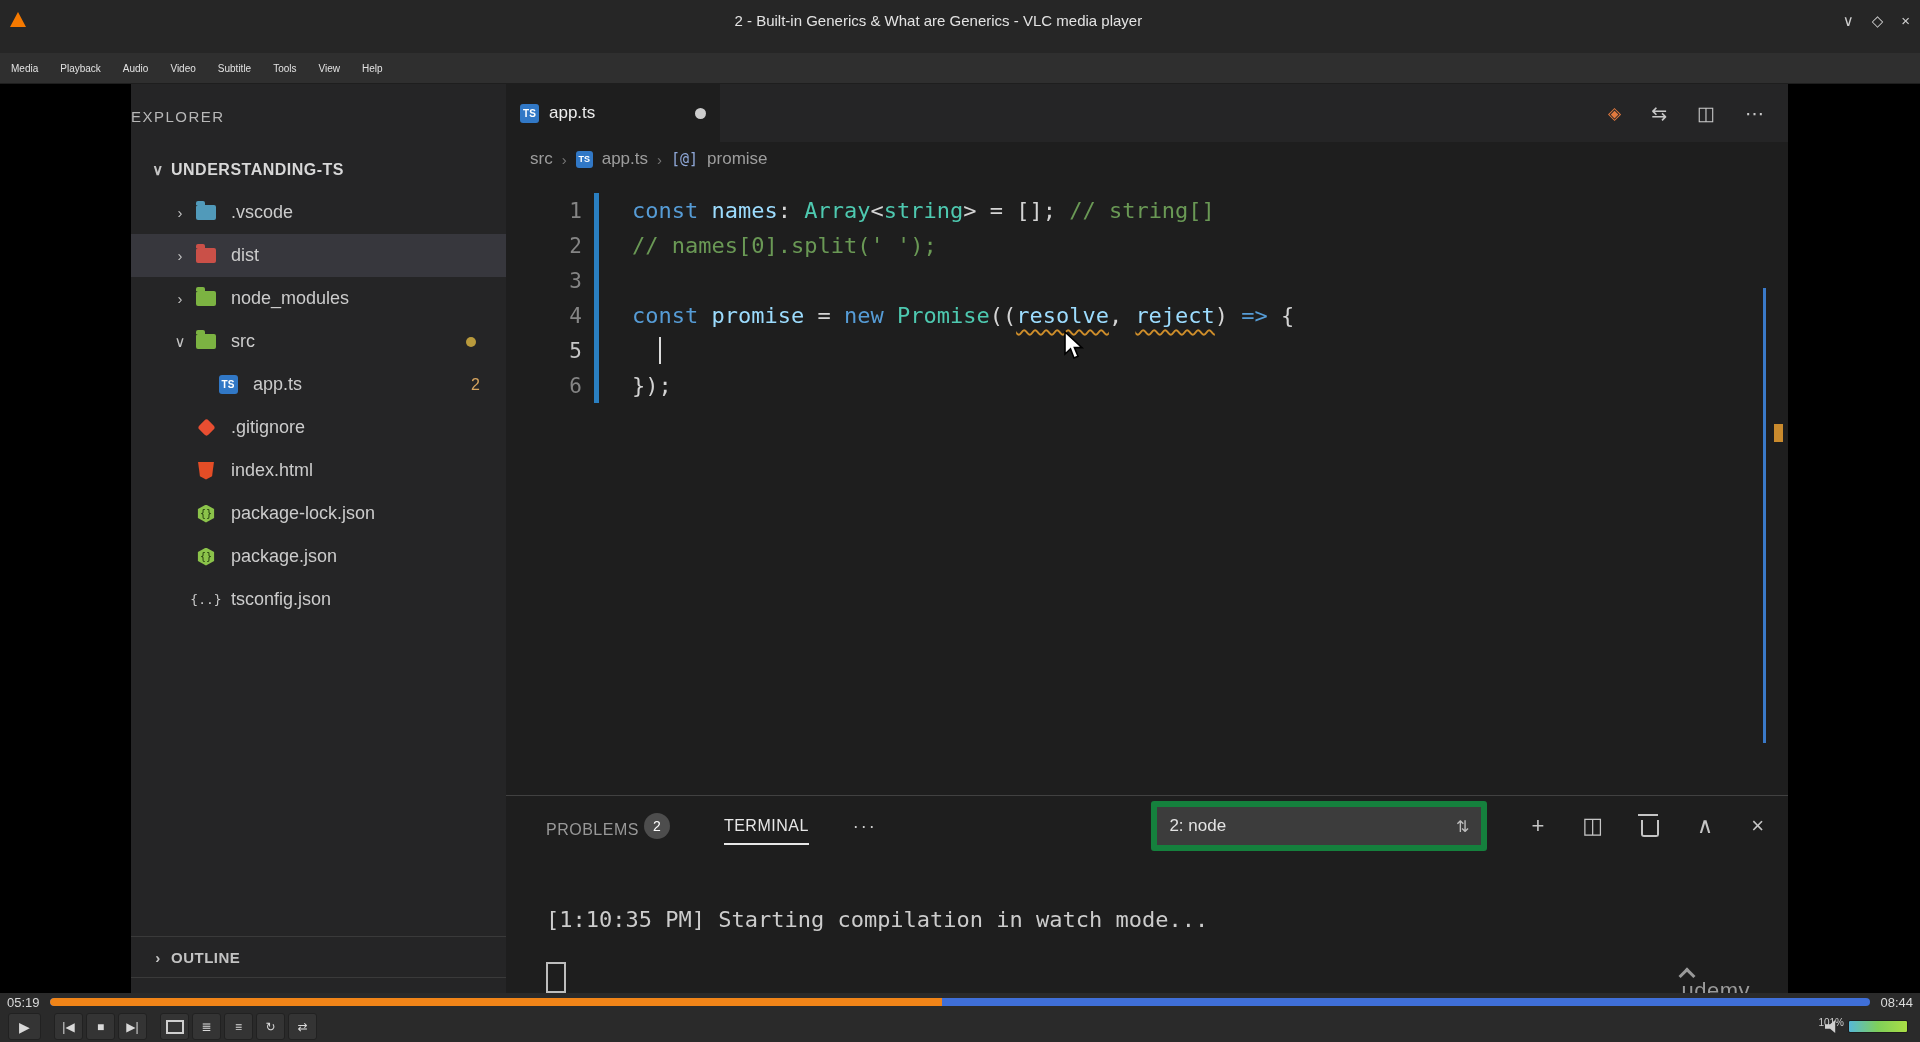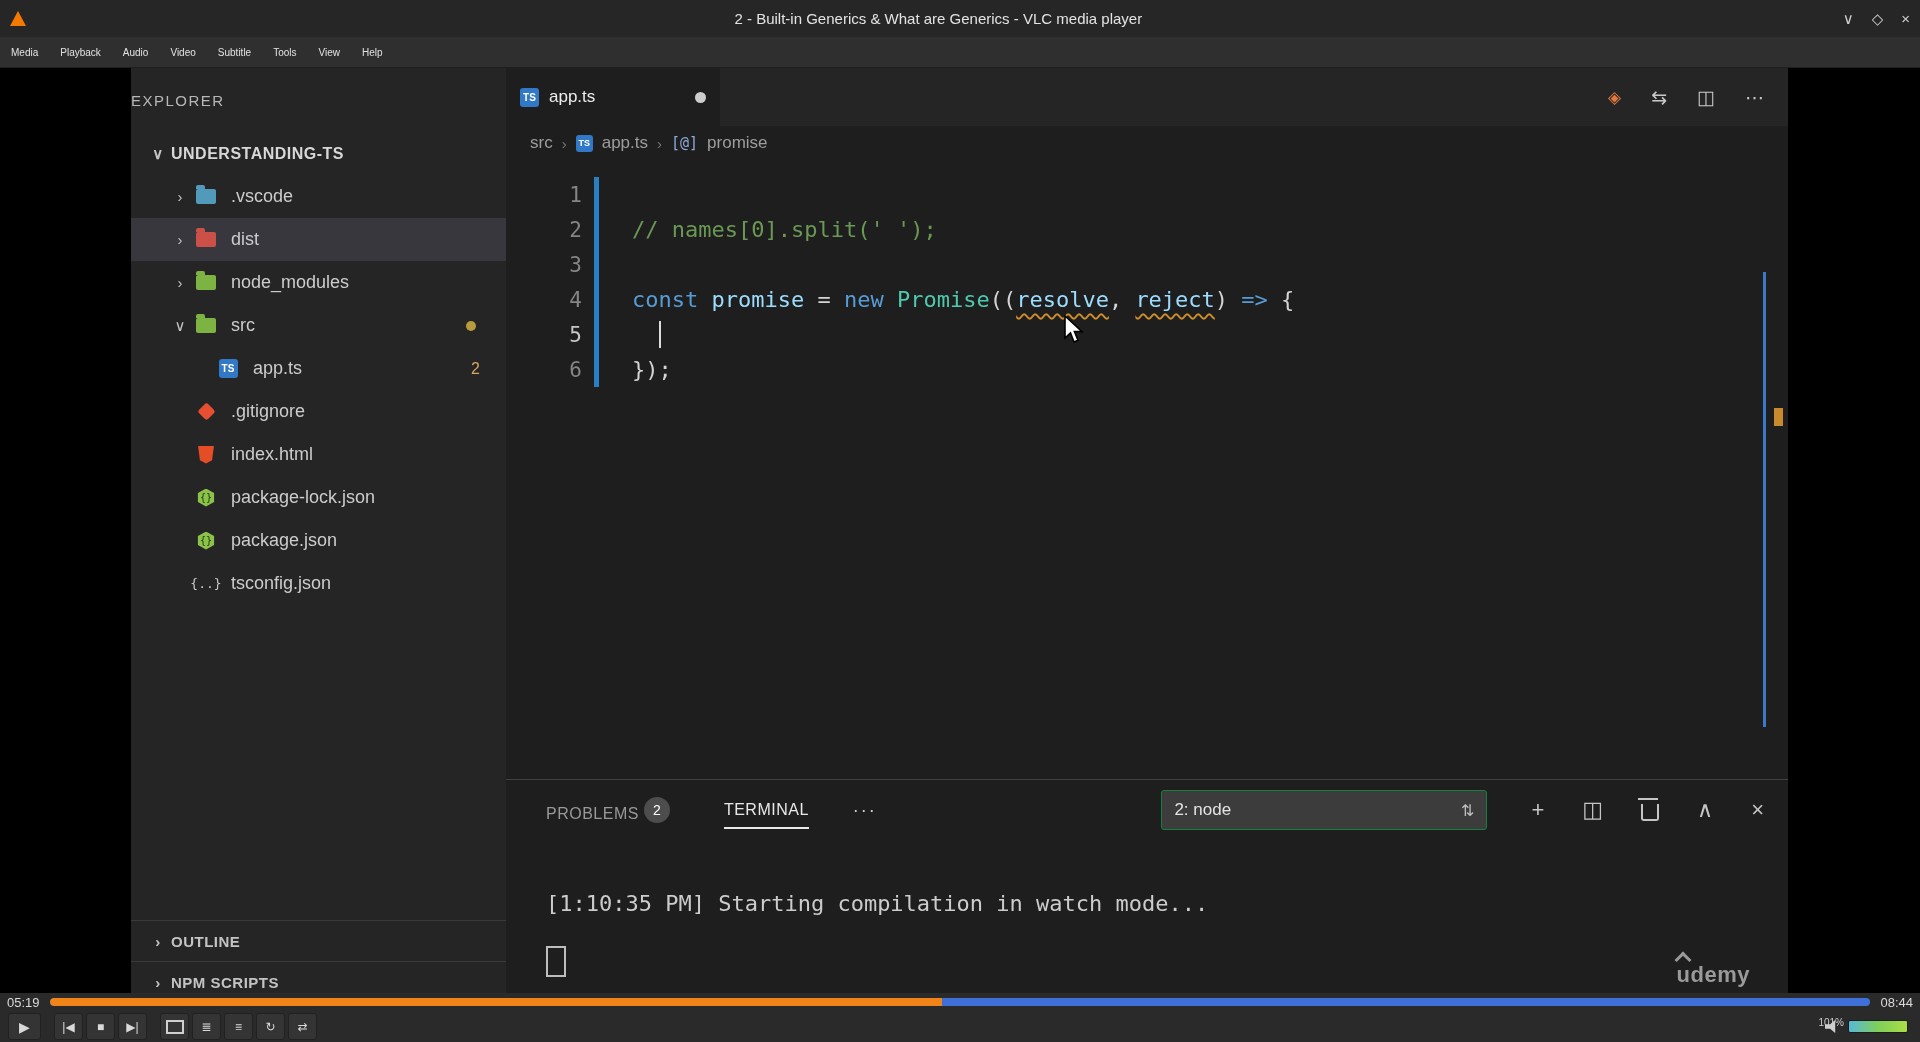--- a/index.html
+++ b/index.html
@@ -1,20 +1,20 @@
 <!DOCTYPE html>
 <html><head>
 <meta charset="utf-8">
 <style>
   html,body{margin:0;padding:0;}
   body{width:1920px;height:1042px;background:#111;overflow:hidden;font-family:"Liberation Sans",sans-serif;}
   .vlc{width:1920px;height:1042px;display:flex;flex-direction:column;}
 
   
-  .titlebar{height:29px;background:#262626;display:flex;align-items:center;padding:4px 10px;color:#e3e3e3;font-size:15px;flex:0 0 auto;}
+  .titlebar{height:29px;background:#262626;display:flex;padding:12px 10px;color:#e3e3e3;font-size:15px;flex:0 0 auto;}
   .cone-icon{width:0;height:0;border-left:8px solid transparent;border-right:8px solid transparent;border-bottom:15px solid #f57900;margin-right:8px;}
   .titlebar-title{flex:1;text-align:center;}
   .win-controls{display:flex;gap:18px;color:#cfcfcf;font-size:15px;}
   .win-controls span{cursor:default;}
 
   
   .menubar{height:30px;background:#2f2f2f;border-bottom:1px solid #1e1e1e;display:flex;align-items:center;color:#e2e2e2;font-size:10px;flex:0 0 auto;}
   .menu-item{padding:0 11px;height:100%;display:flex;align-items:center;cursor:default;}
 
   
@@ -70,21 +70,21 @@
 
   
   .panel{height:222px;flex:0 0 auto;border-top:1px solid #414141;display:flex;flex-direction:column;position:relative;}
   .panel-tabs{height:60px;display:flex;align-items:center;padding:0 24px 0 40px;flex:0 0 auto;}
   .ptab{font-size:16px;letter-spacing:.5px;color:#989898;display:flex;align-items:flex-end;gap:5px;position:relative;cursor:default;}
   .ptab.active{color:#e7e7e7;}
   .ptab.active::after{content:"";position:absolute;left:0;right:0;bottom:-10px;height:2px;background:#e7e7e7;}
   .problems-badge{width:26px;height:26px;border-radius:50%;background:#4d4d4d;color:#fff;font-size:14px;display:flex;align-items:center;justify-content:center;letter-spacing:0;}
   .ptab-more{color:#cfcfcf;font-size:18px;margin-left:44px;letter-spacing:2px;}
   .mr54{margin-right:54px;}
-  .shell-select{margin-left:auto;width:300px;height:38px;background:#3c3c3c;border:1px solid #15803d;border-radius:3px;display:flex;align-items:center;padding:0 12px;font-size:17px;color:#e3e3e3;}
+  .shell-select{margin-left:auto;width:300px;height:38px;background:#3c3c3c;border:6px solid #15803d;border-radius:3px;display:flex;align-items:center;padding:0 12px;font-size:17px;color:#e3e3e3;}
   .shell-arrows{margin-left:auto;font-size:16px;color:#bdbdbd;}
   .panel-icons{display:flex;align-items:center;gap:38px;margin-left:44px;color:#c5c5c5;font-size:22px;}
   .trash-icon{width:14px;height:15px;border:2px solid #c5c5c5;border-top:none;border-radius:0 0 3px 3px;position:relative;margin-top:5px;}
   .trash-icon::before{content:"";position:absolute;top:-6px;left:-5px;width:20px;height:2px;background:#c5c5c5;}
   .term-out{padding:18px 0 0 40px;font-family:"DejaVu Sans Mono",monospace;font-size:22px;color:#cccccc;}
   .term-line{height:28px;margin-bottom:27px;white-space:pre;margin-top:33px;}
   .term-cursor{width:16px;height:27px;border:2px solid #bdbdbd;}
   .watermark{position:absolute;right:38px;bottom:14px;color:#9a9a9a;font-size:22px;letter-spacing:.5px;}
   .udemy-caret{position:absolute;left:0;top:-8px;width:9px;height:9px;border-top:3px solid #9a9a9a;border-right:3px solid #9a9a9a;transform:rotate(-45deg);}
 
@@ -261,20 +261,21 @@
           <span class="bc-sep">›</span>
           <span class="bc-symbol">[@]</span>
           <span>promise</span>
         </div>
 
         <div class="code-area">
           <div class="git-bar"></div>
 
           <div class="code-line">
             <span class="ln">1</span>
+            <span class="lc"><span class="tk-kw">const </span><span class="tk-var">names</span><span class="tk-pl">: </span><span class="tk-type">Array</span><span class="tk-pl">&lt;</span><span class="tk-type">string</span><span class="tk-pl">&gt; = []; </span><span class="tk-cm">// string[]</span></span>
           </div>
 
           <div class="code-line">
             <span class="ln">2</span>
             <span class="lc"><span class="tk-cm">// names[0].split(' ');</span></span>
           </div>
 
           <div class="code-line">
             <span class="ln">3</span>
             <span class="lc"></span>
@@ -322,21 +323,21 @@
               <span>∧</span>
               <span>×</span>
             </div>
           </div>
 
           <div class="term-out">
             <div class="term-line">[1:10:35 PM] Starting compilation in watch mode...</div>
             <div class="term-cursor"></div>
           </div>
 
-          <div class="watermark" style="position:absolute;font-weight:bold;">
+          <div class="watermark" style="position:absolute;">
             <span class="udemy-caret"></span>
             <span>udemy</span>
           </div>
         </div>
       </div>
     </div>
 
     <svg class="mouse" width="26" height="30" viewBox="0 0 26 30">
       <path d="M3 1 L3 23 L8.5 18 L12 27 L16 25.3 L12.4 16.6 L20 16.6 Z" fill="#ffffff" stroke="#000000" stroke-width="1.6"></path>
     </svg>

